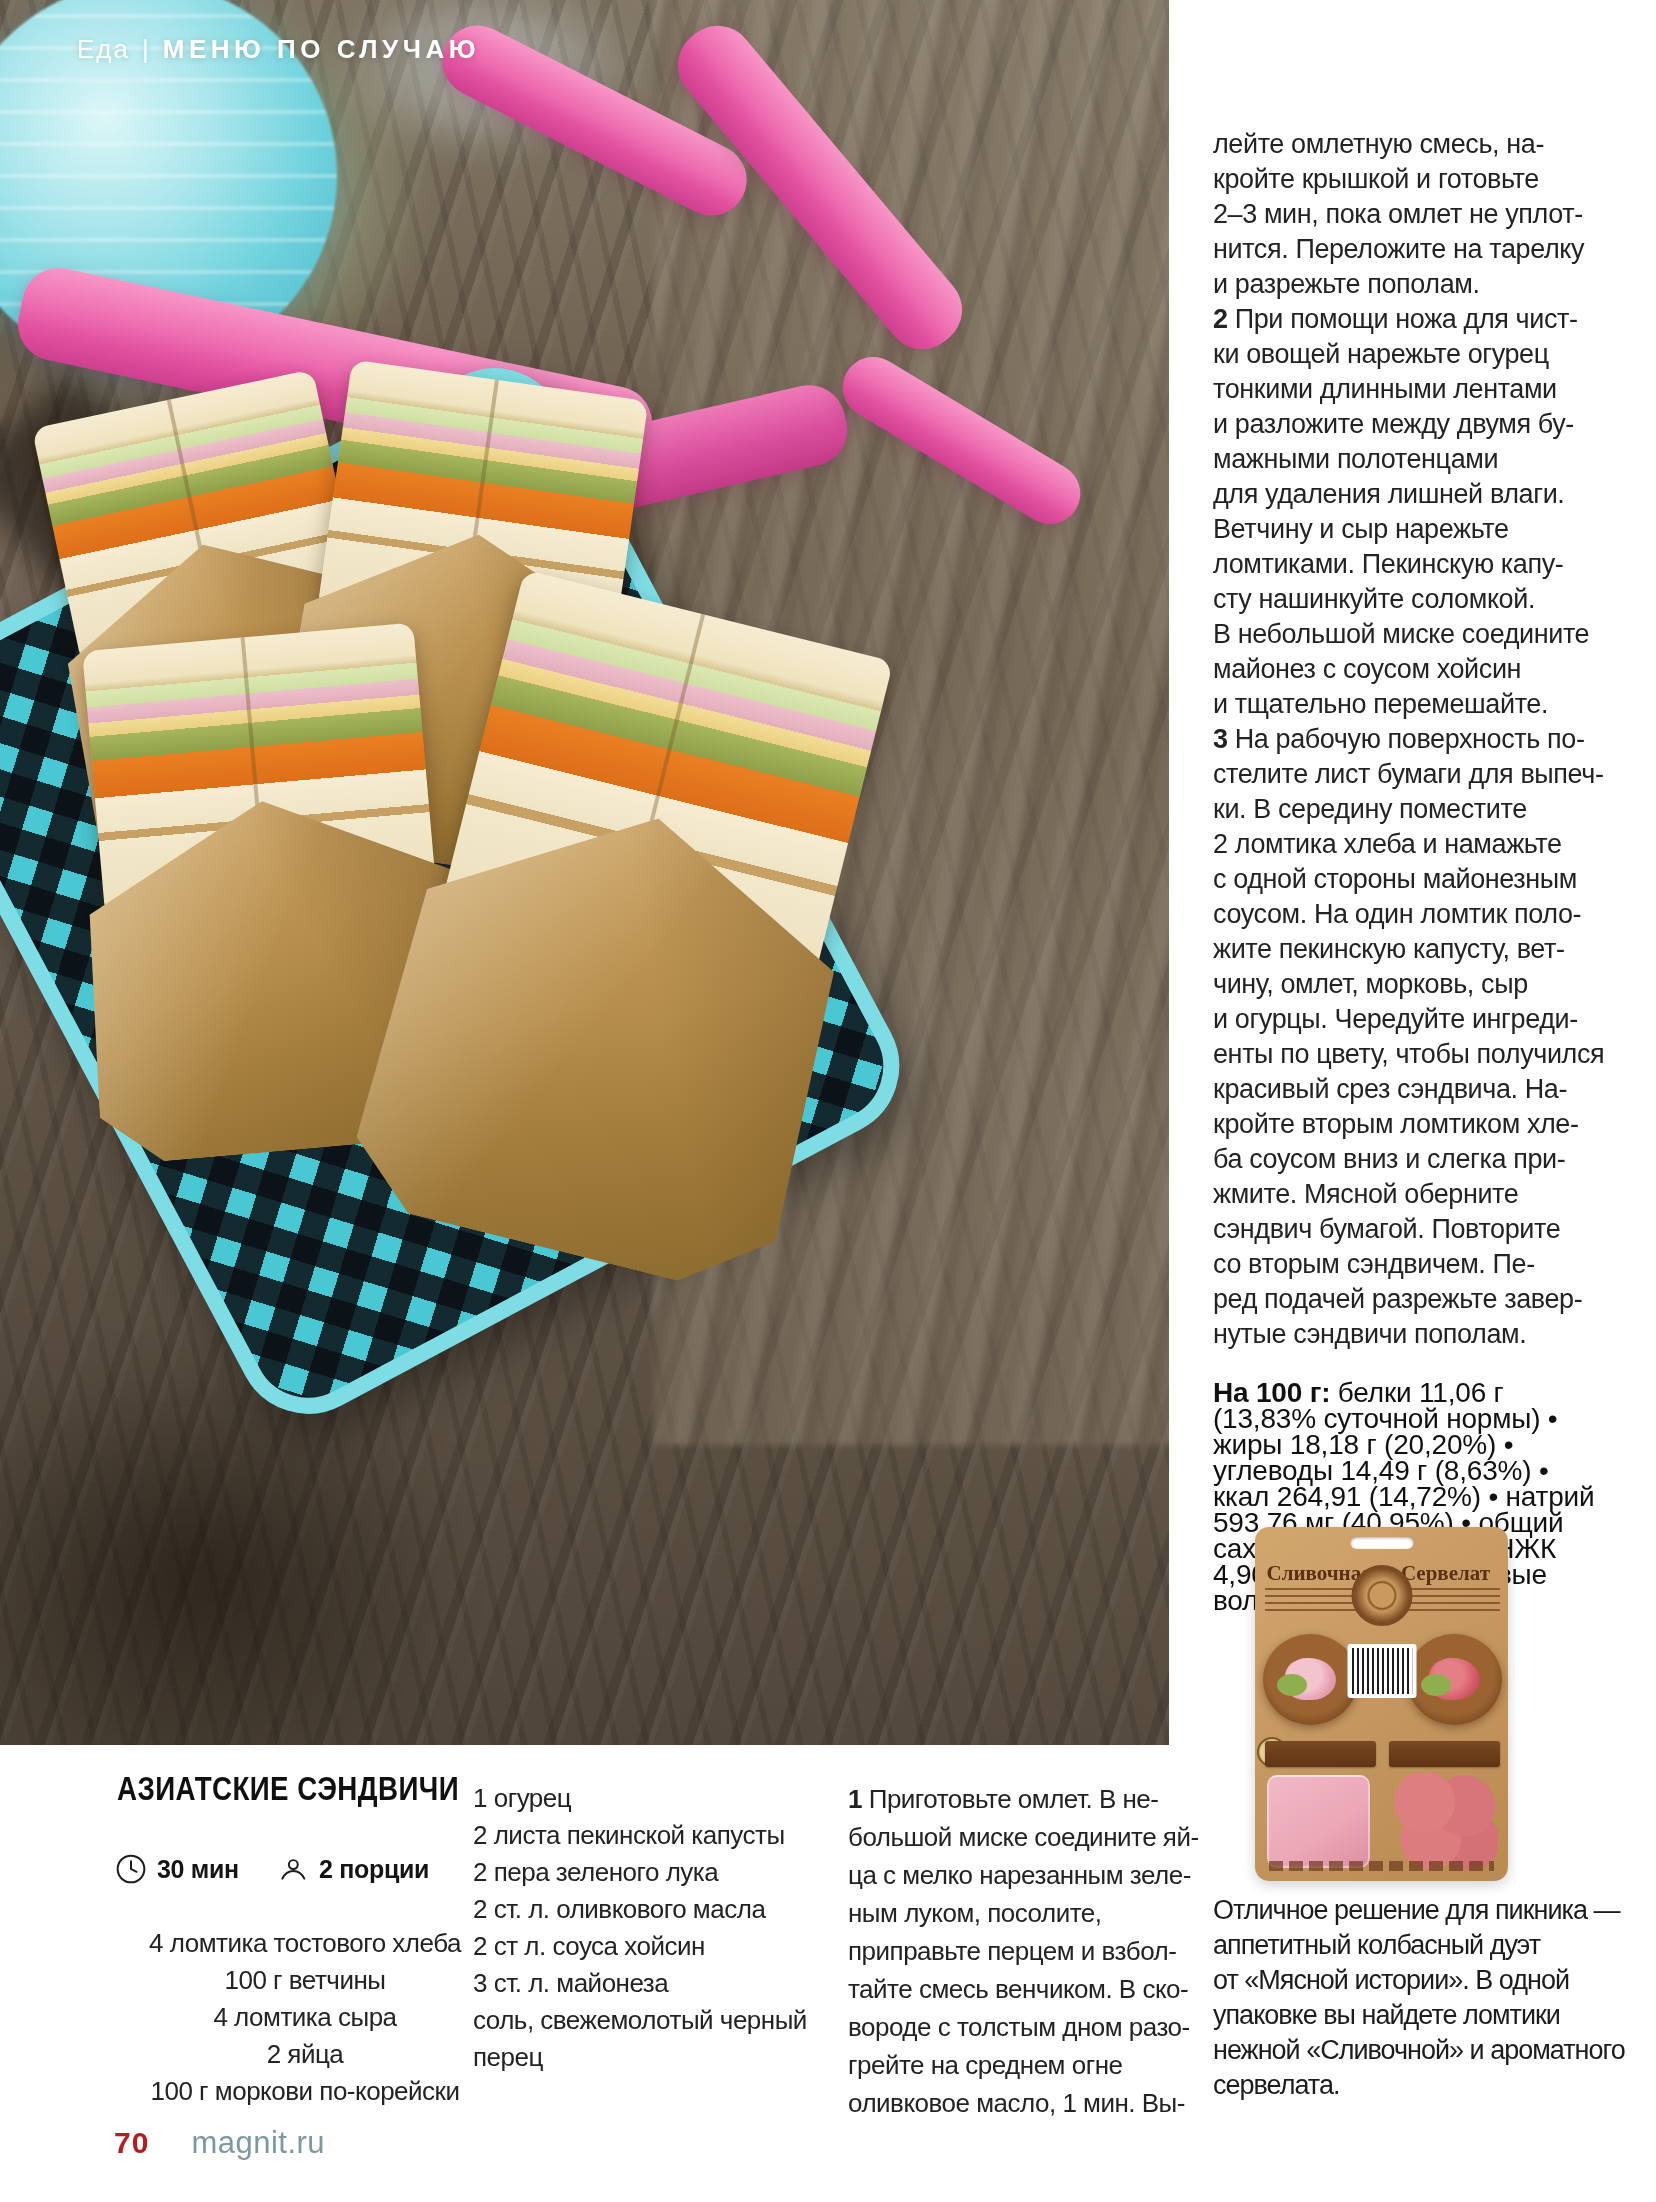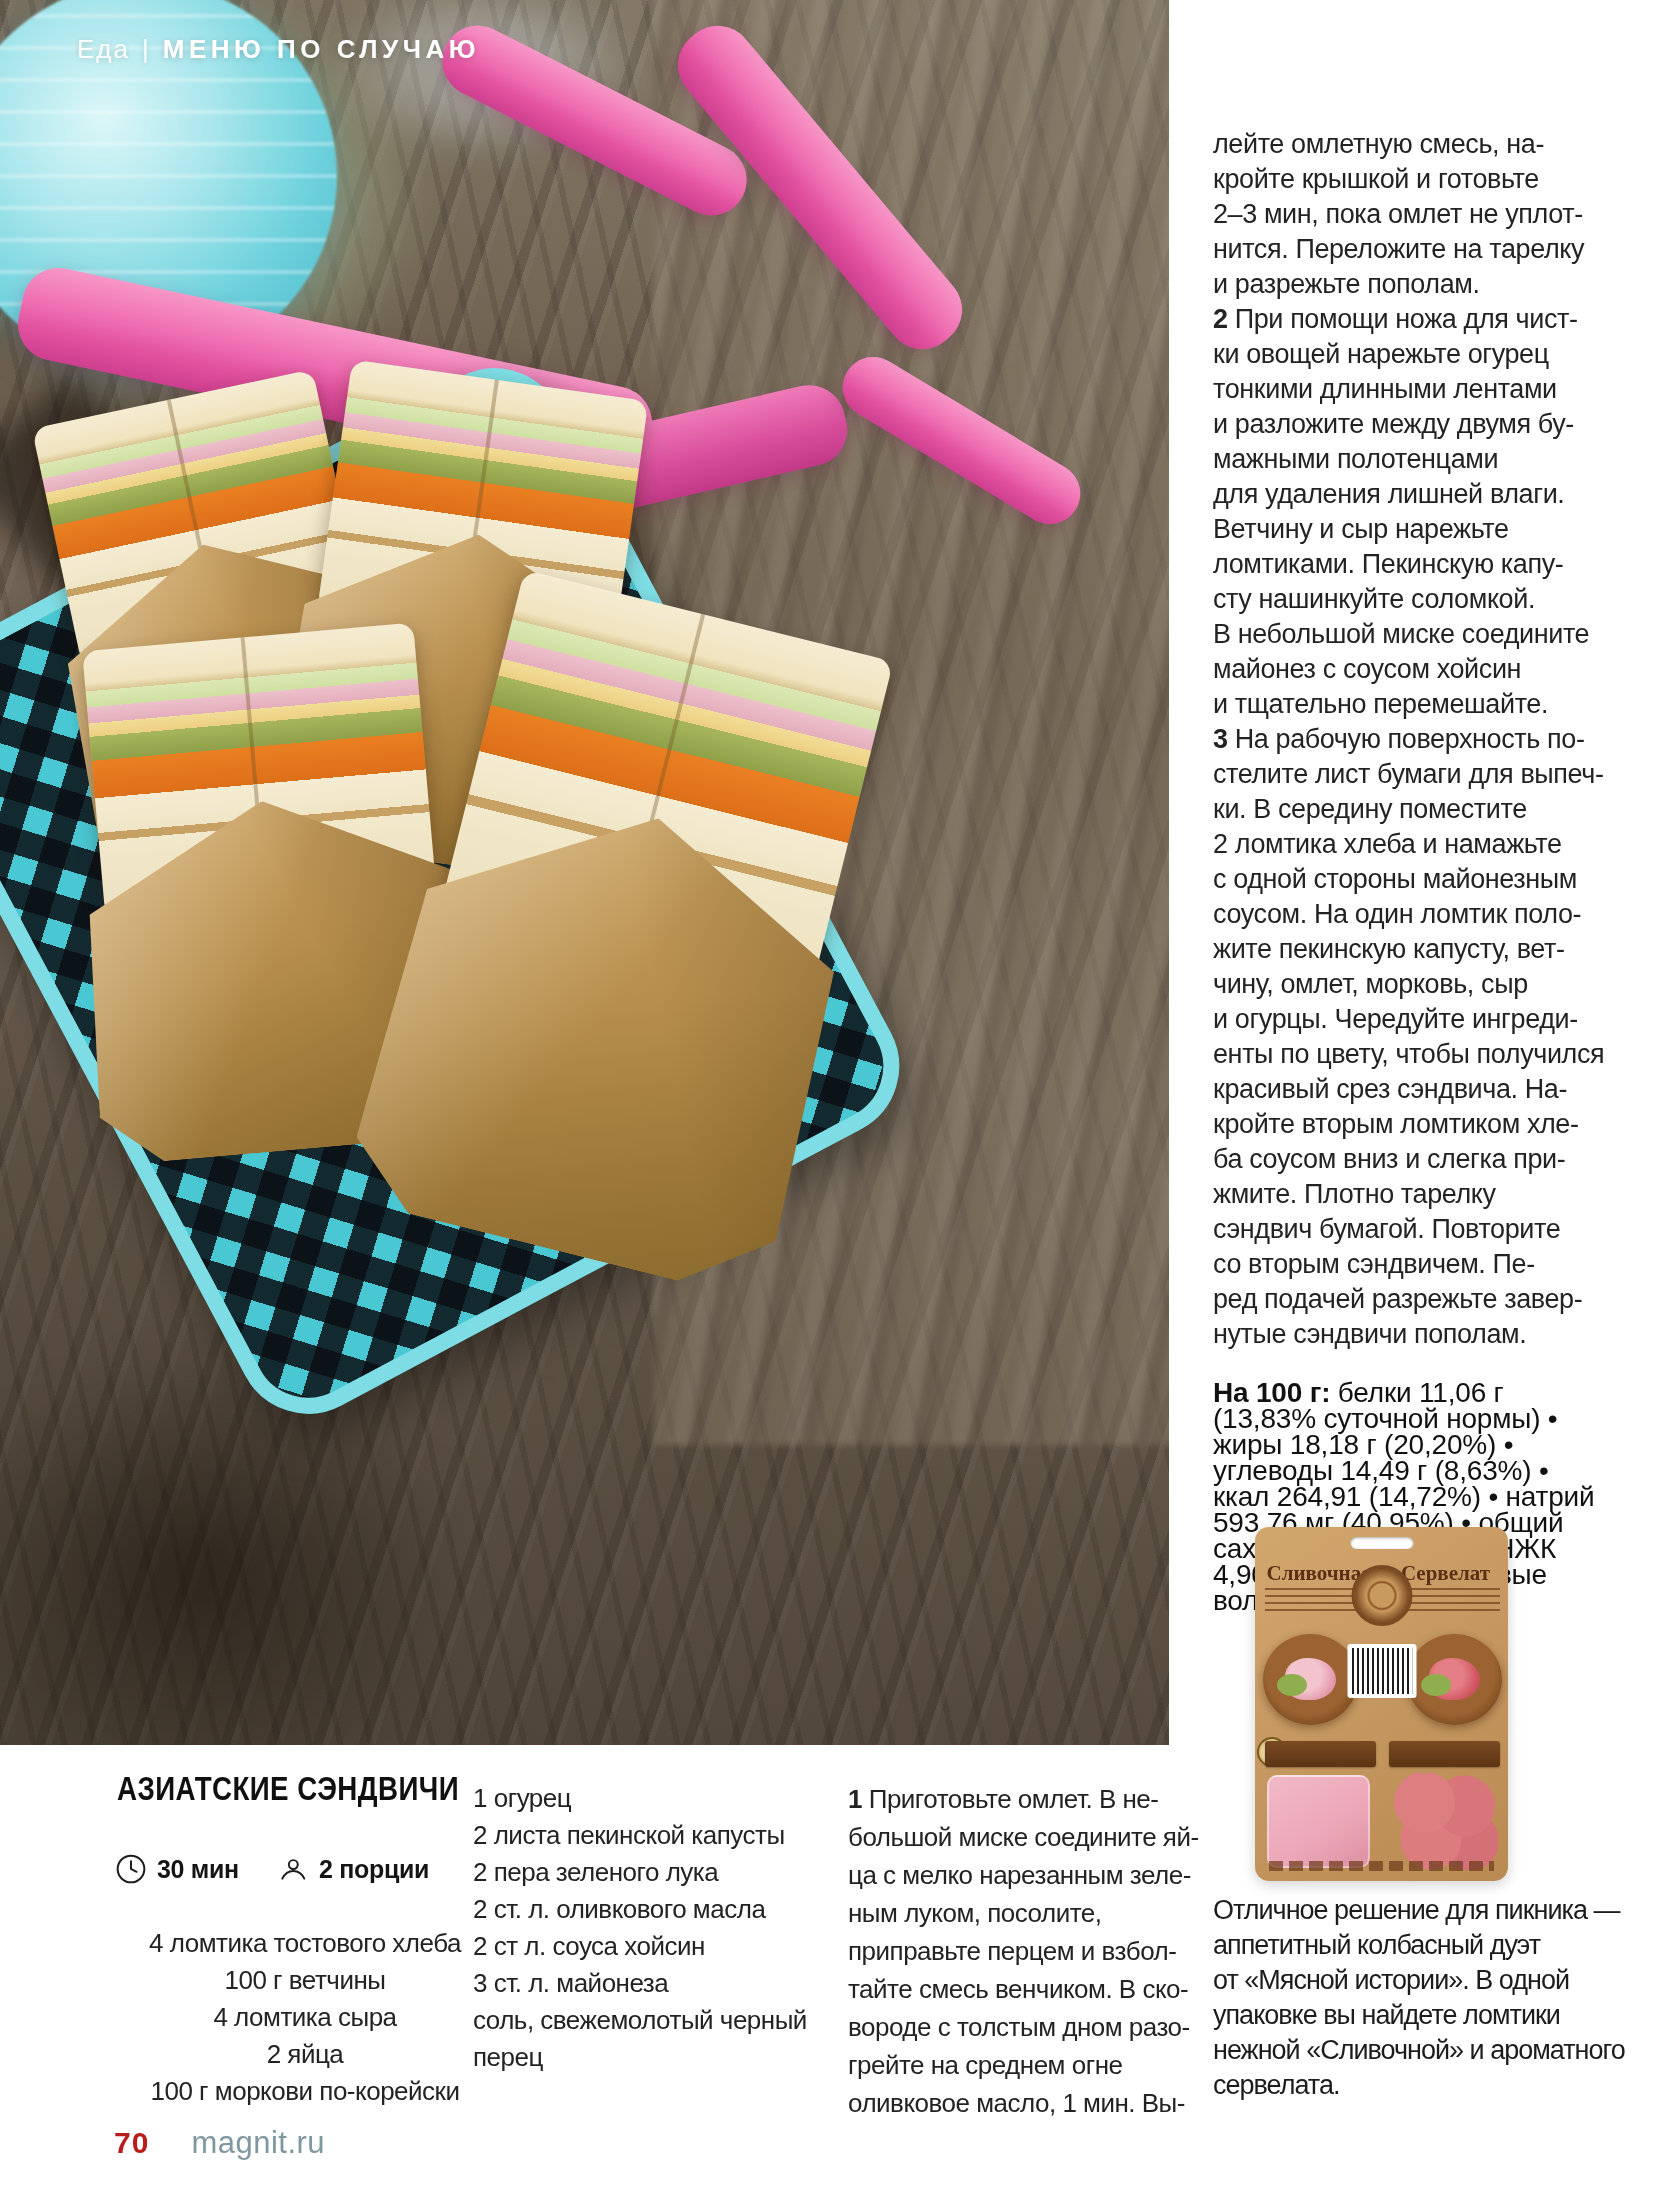--- a/index.html
+++ b/index.html
@@ -278,21 +278,21 @@
         <div class="rline"><b></b><span>и огурцы. Чередуйте ингреди-</span></div>
 
         <div class="rline"><b></b><span>енты по цвету, чтобы получился</span></div>
 
         <div class="rline"><b></b><span>красивый срез сэндвича. На-</span></div>
 
         <div class="rline"><b></b><span>кройте вторым ломтиком хле-</span></div>
 
         <div class="rline"><b></b><span>ба соусом вниз и слегка при-</span></div>
 
-        <div class="rline"><b></b><span>жмите. Плотно тарелку</span></div>
+        <div class="rline"><b></b><span>жмите. Мясной оберните</span></div>
 
         <div class="rline"><b></b><span>сэндвич бумагой. Повторите</span></div>
 
         <div class="rline"><b></b><span>со вторым сэндвичем. Пе-</span></div>
 
         <div class="rline"><b></b><span>ред подачей разрежьте завер-</span></div>
 
         <div class="rline"><b></b><span>нутые сэндвичи пополам.</span></div>
       </div>
     <p class="nutrition"><b>На 100 г:</b><span> белки 11,06 г (13,83% суточной нормы) • жиры 18,18 г (20,20%) • углеводы 14,49 г (8,63%) • ккал 264,91 (14,72%) • натрий 593,76 мг (40,95%) • общий сахар 2,43 г (4,86%) • НЖК 4,90 г (24,50%) • пищевые волокна 1,91 г (6,37%)</span></p>

